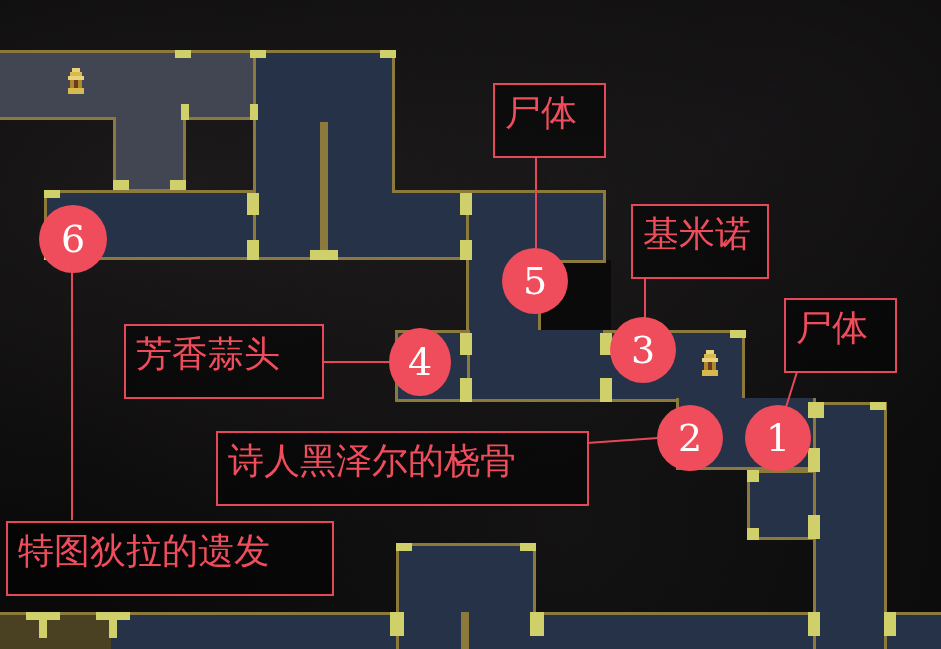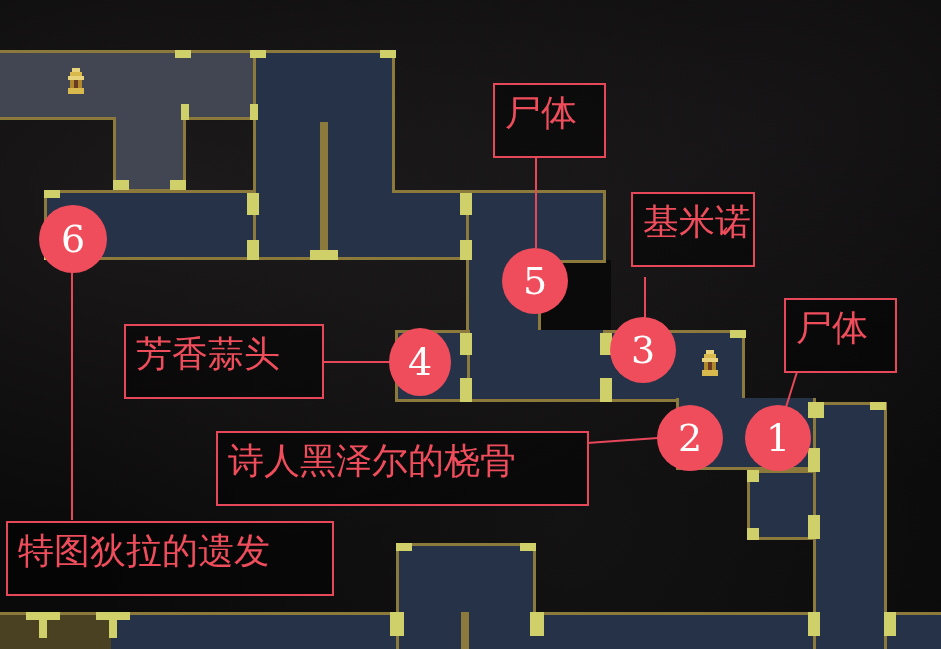--- a/index.html
+++ b/index.html
@@ -129,17 +129,17 @@
 </svg>
 
 <div class="marker" style="left:745px;top:405px">1</div>
 <div class="marker" style="left:657px;top:405px">2</div>
 <div class="marker" style="left:610px;top:317px">3</div>
 <div class="marker" style="left:389px;top:328px;width:62px;height:68px">4</div>
 <div class="marker" style="left:502px;top:248px">5</div>
 <div class="marker" style="left:39px;top:205px;width:68px;height:68px">6</div>
 
 <div class="label" style="left:493px;top:83px;width:113px;height:75px">尸体</div>
-<div class="label" style="left:631px;top:192px;width:124px;height:75px">基米诺</div>
+<div class="label" style="left:631px;top:204px;width:138px;height:75px">基米诺</div>
 <div class="label" style="left:784px;top:298px;width:113px;height:75px">尸体</div>
 <div class="label" style="left:124px;top:324px;width:200px;height:75px">芳香蒜头</div>
 <div class="label" style="left:216px;top:431px;width:373px;height:75px">诗人黑泽尔的桡骨</div>
 <div class="label" style="left:6px;top:521px;width:328px;height:75px">特图狄拉的遗发</div>
 
 </body></html>

